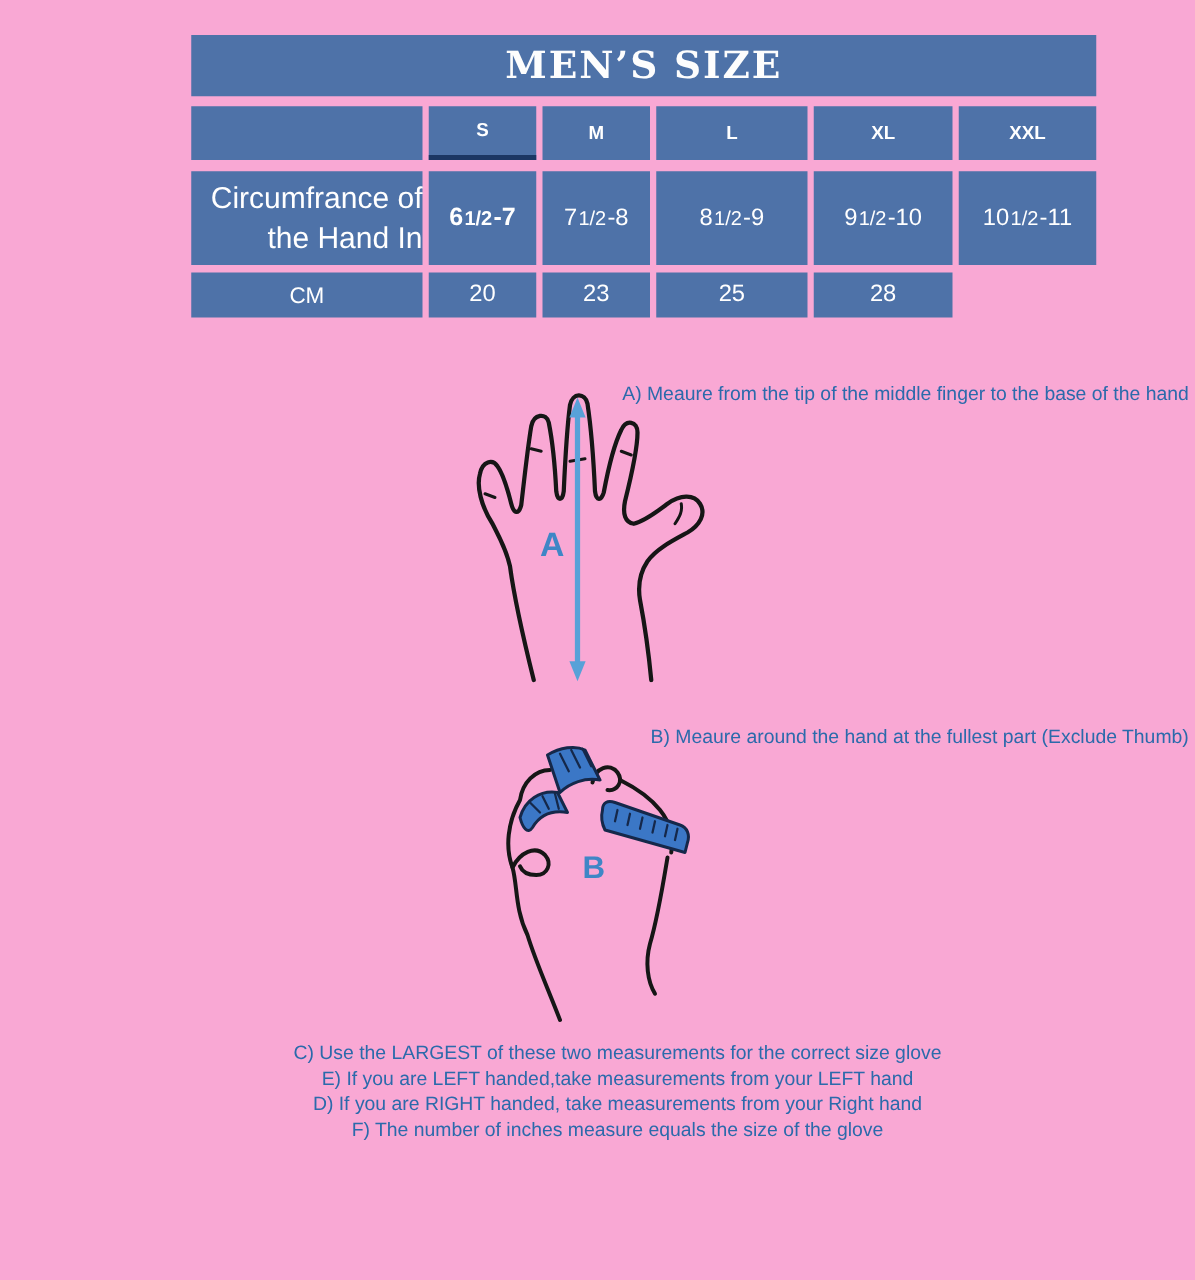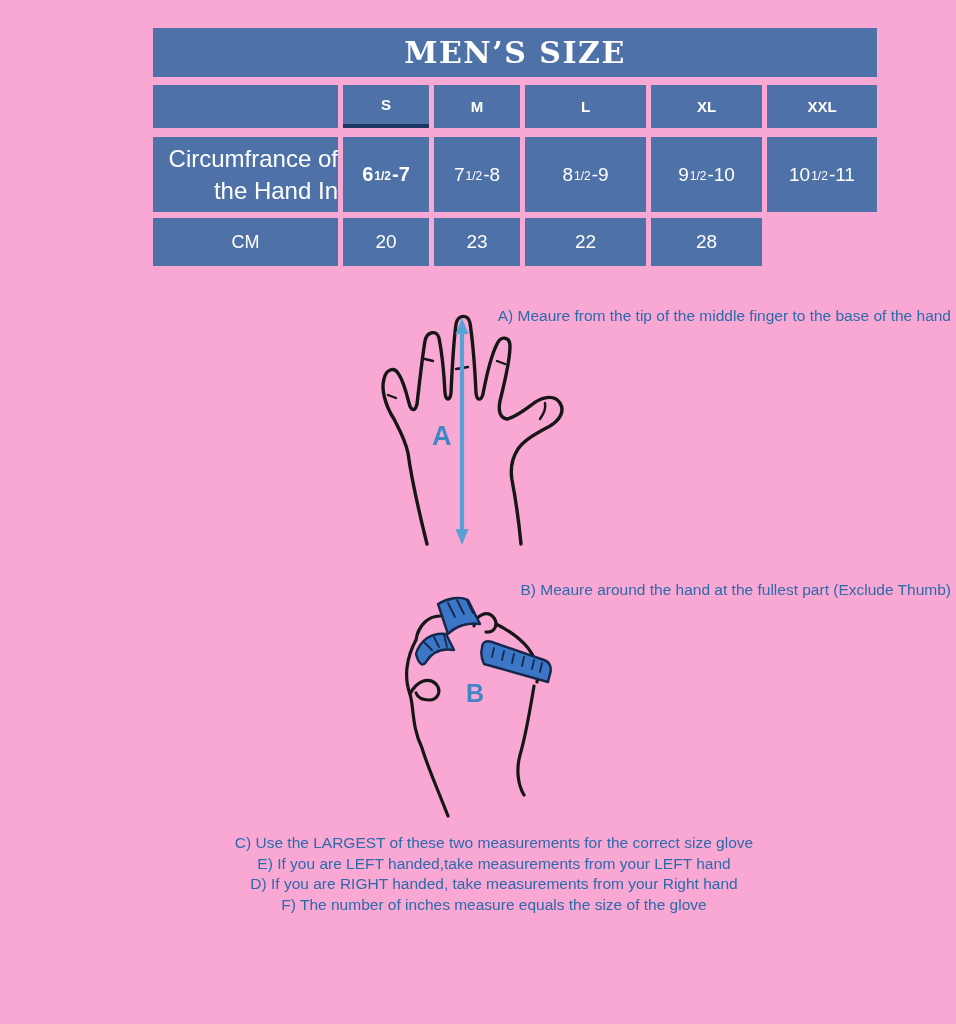--- a/index.html
+++ b/index.html
@@ -10,30 +10,30 @@
   
   .size-table{position:absolute;left:153px;top:28px;width:724px;}
   .t-header{
     height:49px;background:#4e72a8;color:#fdfdfd;
     display:flex;align-items:center;justify-content:center;
     font-family:"DejaVu Serif", serif;font-weight:bold;font-size:30px;letter-spacing:1.5px;
   }
   .t-row{display:grid;grid-template-columns:185px 86px 86px 121px 111px 110px;column-gap:5px;}
   .row-sizes{margin-top:8px;height:43px;}
   .row-inches{margin-top:9px;height:75px;}
-  .row-cm{margin-top:6px;height:48px;}
+  .row-cm{margin-top:6px;height:36px;}
   .cell{
     background:#4e72a8;color:#ffffff;box-sizing:border-box;
     display:flex;align-items:center;justify-content:center;
   }
   .head{font-weight:bold;font-size:15px;}
   .sel{border-bottom:4px solid #1c3764;}
   .label-left{justify-content:flex-start;padding-left:8px;font-size:24px;line-height:1.32;text-align:right;}
   .val{font-size:19px;}
-  .val .frac{font-size:12px;position:relative;top:1px;margin:0 1px;}
+  .val .frac{font-size:16px;position:relative;top:1px;margin:0 1px;}
   .bold{font-weight:bold;font-size:20px;}
   .cm-label{font-size:18px;}
   
   .instr{
     position:absolute;left:0;width:951px;text-align:right;
     color:#2b6aab;font-size:15.5px;margin-top:21px;
   }
   .instr-block{
     position:absolute;left:16px;top:833px;width:956px;text-align:center;
     color:#2b6aab;font-size:15.5px;line-height:20.5px;
@@ -87,21 +87,21 @@
           <span>10</span>
           <span class="frac">1/2</span>
           <span>-11</span>
         </div>
     </div>
 
     <div class="t-row row-cm">
       <div class="cell cm-label">CM</div>
       <div class="cell val">20</div>
       <div class="cell val">23</div>
-      <div class="cell val">22</div>
+      <div class="cell val">25</div>
       <div class="cell val">28</div>
     </div>
   </div>
 
   <div class="instr" style="top:286px;">A) Meaure from the tip of the middle finger to the base of the hand</div>
 
   <svg class="fig fig-a" width="210" height="237" viewBox="0 0 210 237">
     <g fill="#ffffff" stroke="#161616" stroke-width="3.4" stroke-linecap="round" stroke-linejoin="round">
       <path fill="none" d="M 55 233
         C 48 205, 40 172, 36 142

